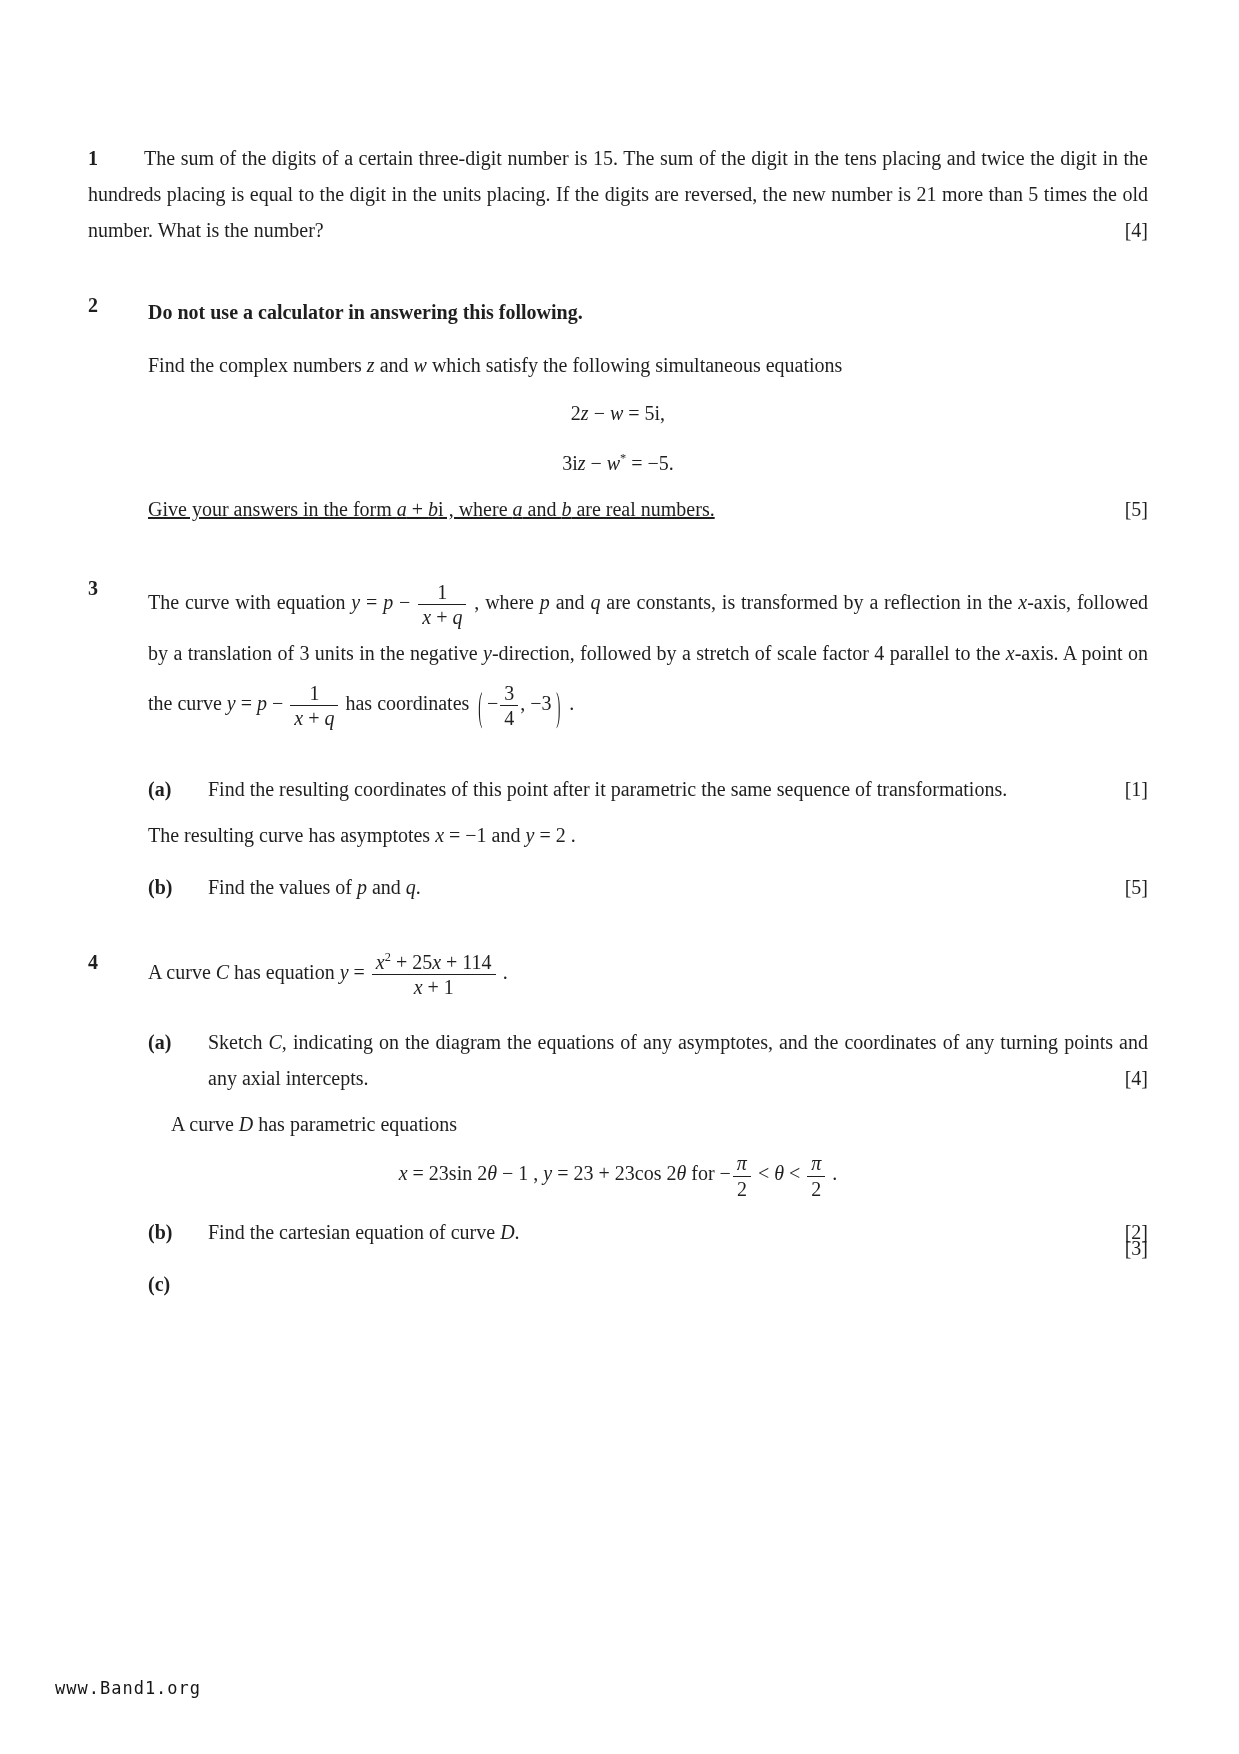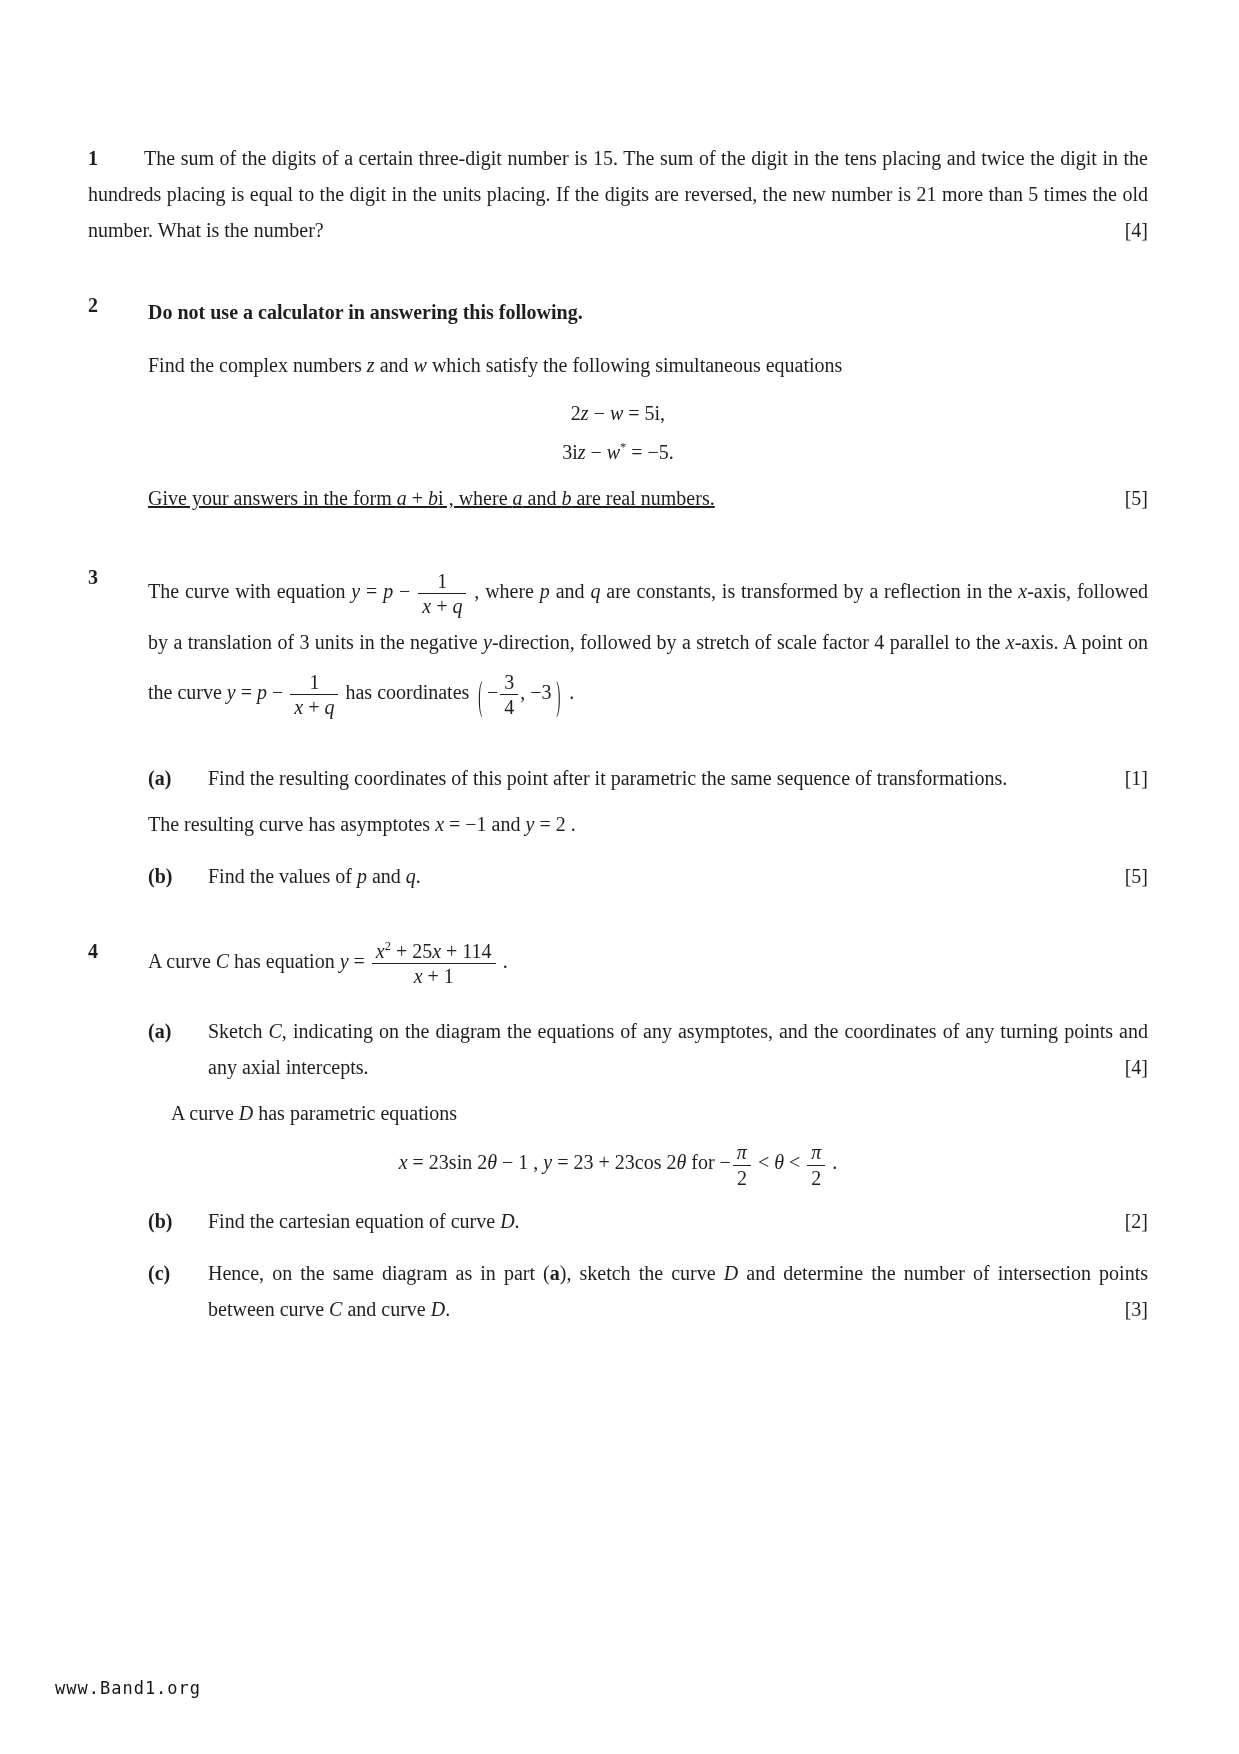--- a/index.html
+++ b/index.html
@@ -58,21 +58,21 @@
     font-family: "DejaVu Sans Mono", monospace;
     font-size: 17px;
     color: #161616;
     letter-spacing: 1px;
   }
   
   #q1 { margin-top: 0; }
   #q2 { margin-top: 46px; }
   #q2-intro { margin-top: 17px; }
   #q2-eq1 { margin-top: 12px; }
-  #q2-eq2 { margin-top: 3px; }
+  #q2-eq2 { margin-top: 14px; }
   #q2-outro { margin-top: 10px; text-decoration: underline; }
   #q3 { margin-top: 50px; }
   #q3-parta { margin-top: 40px; }
   #q3-note { margin-top: 10px; }
   #q3-partb { margin-top: 16px; }
   #q4 { margin-top: 46px; }
   #q4-parta { margin-top: 26px; }
   #q4-paraD { margin-top: 10px; margin-left: 23px; }
   #q4-eqD { margin-top: 10px; }
   #q4-partb { margin-top: 14px; }
@@ -131,21 +131,21 @@
         <p class="line" id="q4-paraD">A curve <i>D</i> has parametric equations</p>
         <p class="eqline" id="q4-eqD"><i>x</i> = 23sin 2<i>θ</i> − 1 ,  <i>y</i> = 23 + 23cos 2<i>θ</i>  for −<span class="frac"><span class="num"><i>π</i></span><span class="den">2</span></span> &lt; <i>θ</i> &lt; <span class="frac"><span class="num"><i>π</i></span><span class="den">2</span></span> .</p>
 
         <div class="part" id="q4-partb">
           <span class="plabel">(b)</span>
           <p class="ptext"><span>Find the cartesian equation of curve <i>D</i>.</span><span class="marks-tr">[2]</span></p>
         </div>
 
         <div class="part" id="q4-partc">
           <span class="plabel">(c)</span>
-          <p class="ptext"><span>Hence, on the same diagram as in part (<b>a</b>), sketch the curve <i>D</i> and determine the number of intersection points between curve <i>C</i> and curve <i>D</i>.</span><span class="marks-br">[3]</span></p>
+          <p class="ptext"><span class="marks-br">[3]</span></p>
         </div>
       </div>
     </div>
 
   </div>
 
   <div class="footer">www.Band1.org</div>
 </div>
 
 </body></html>

